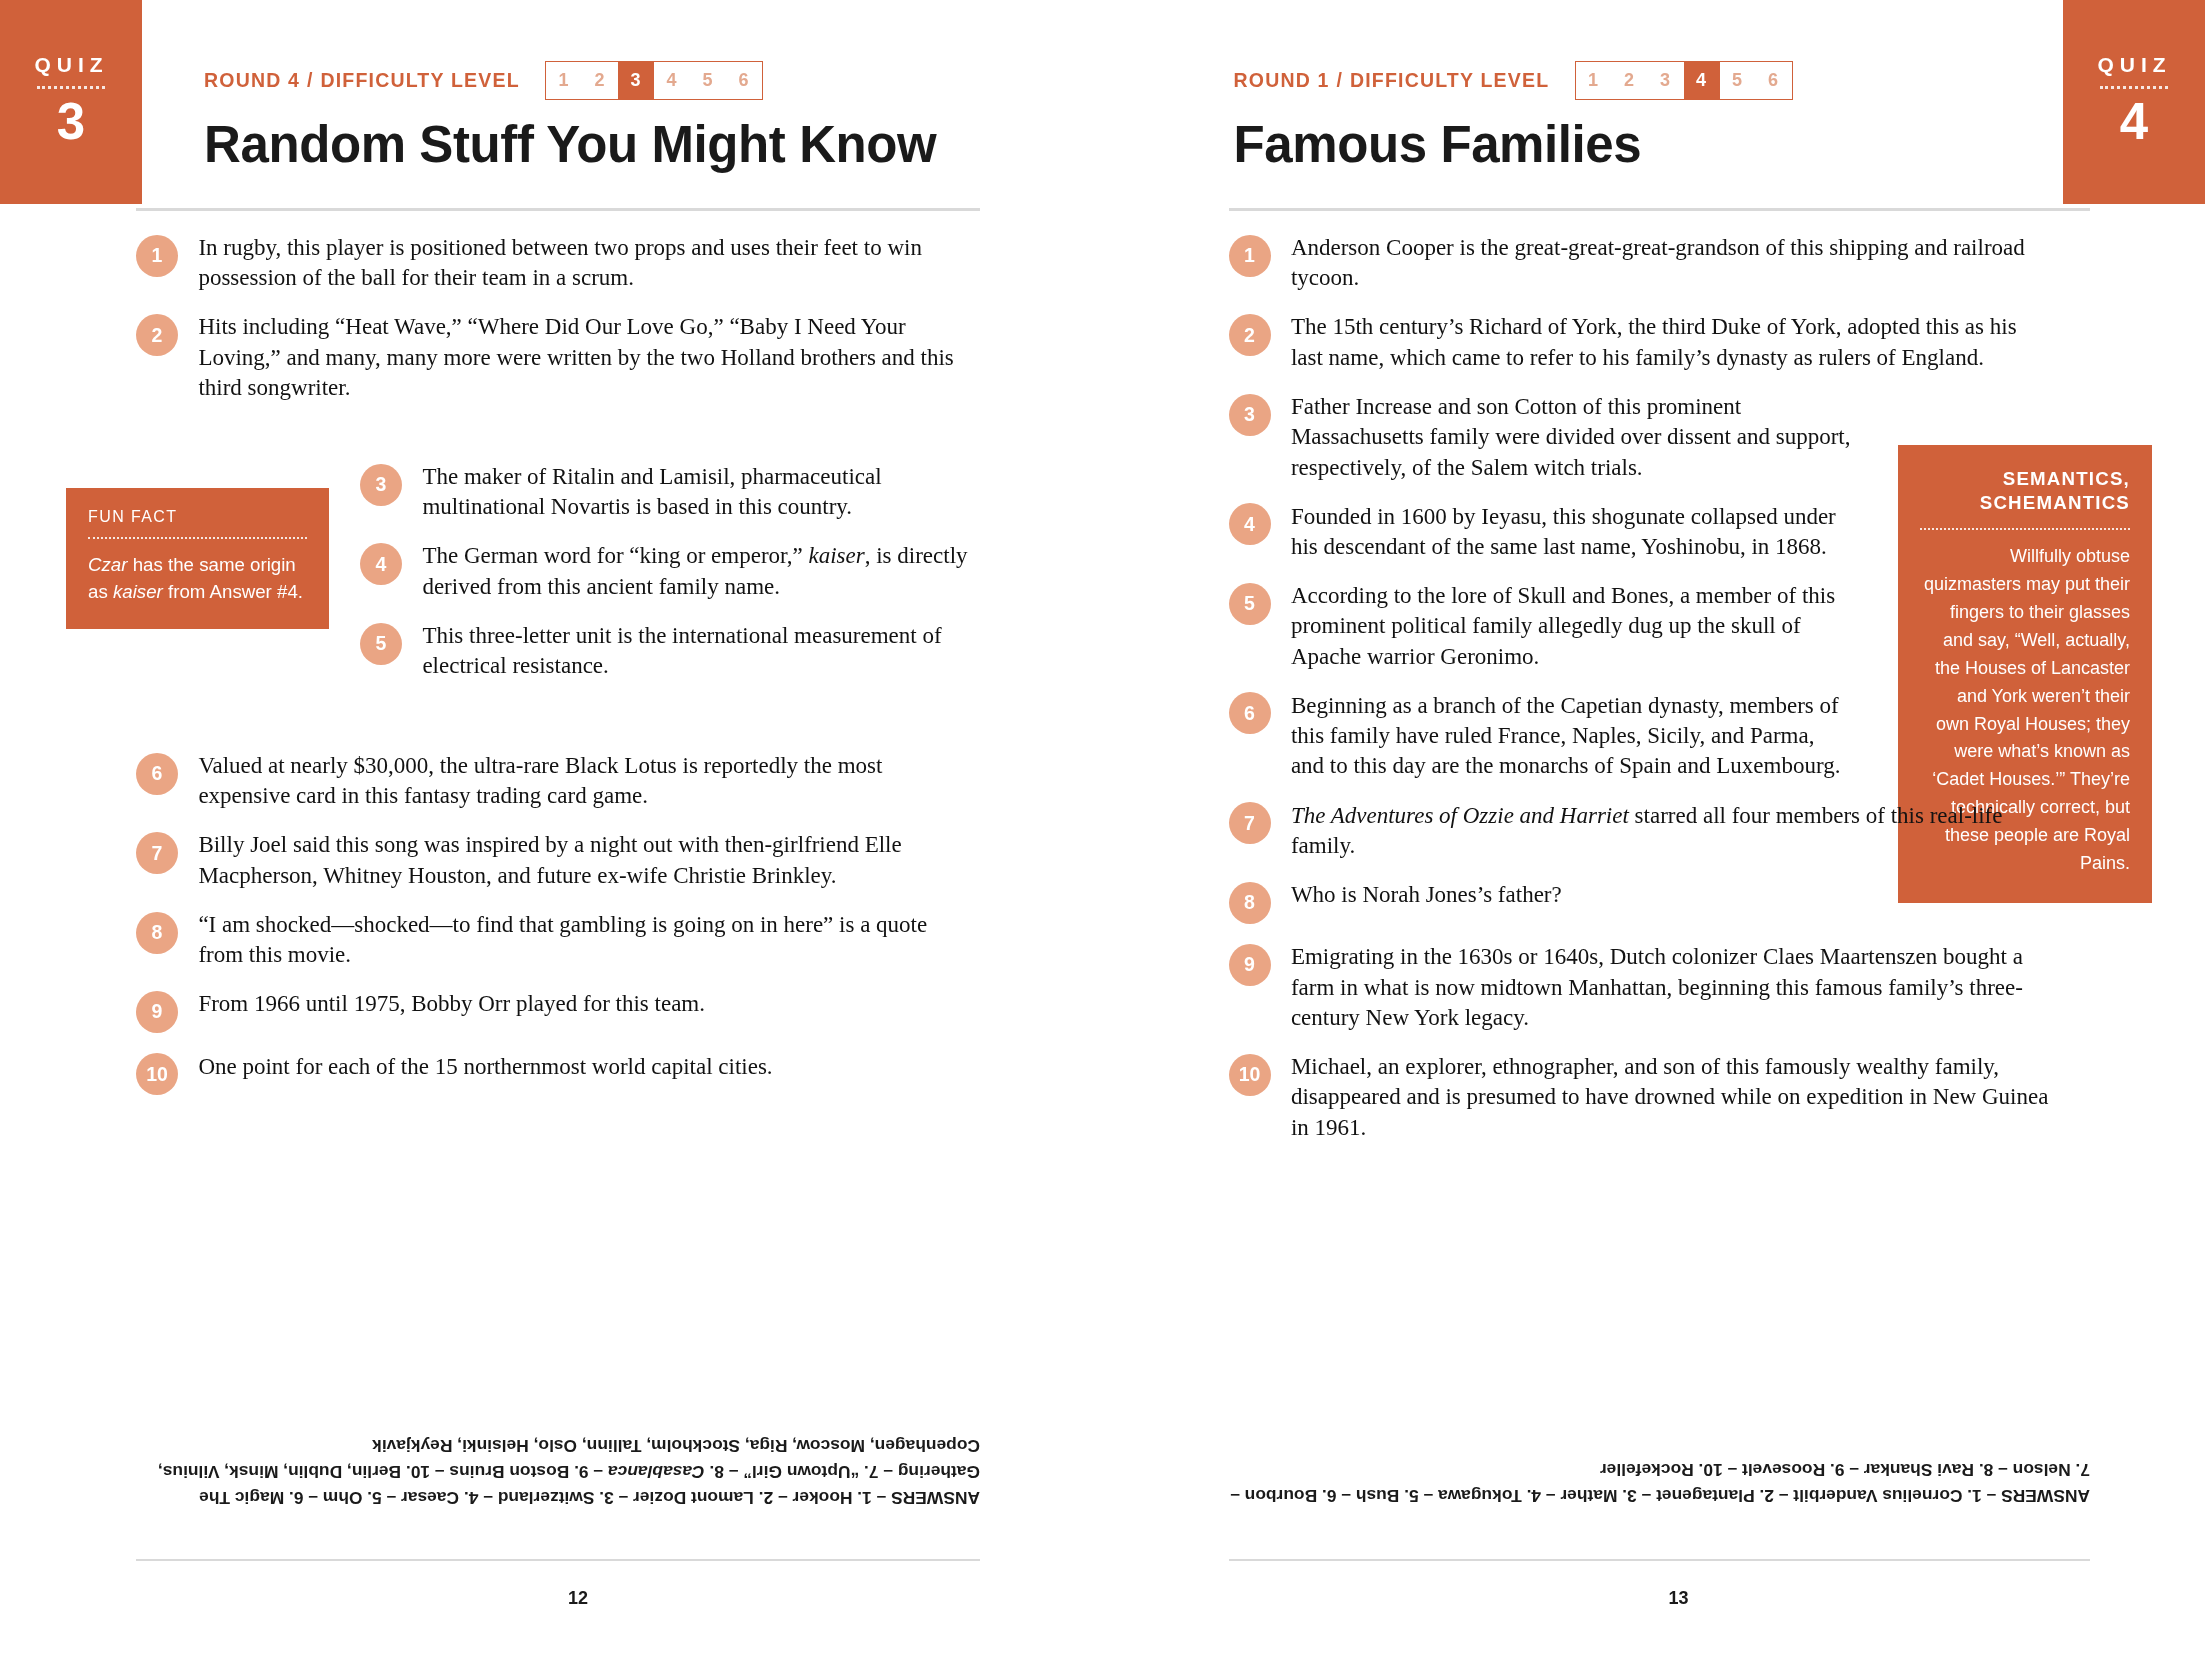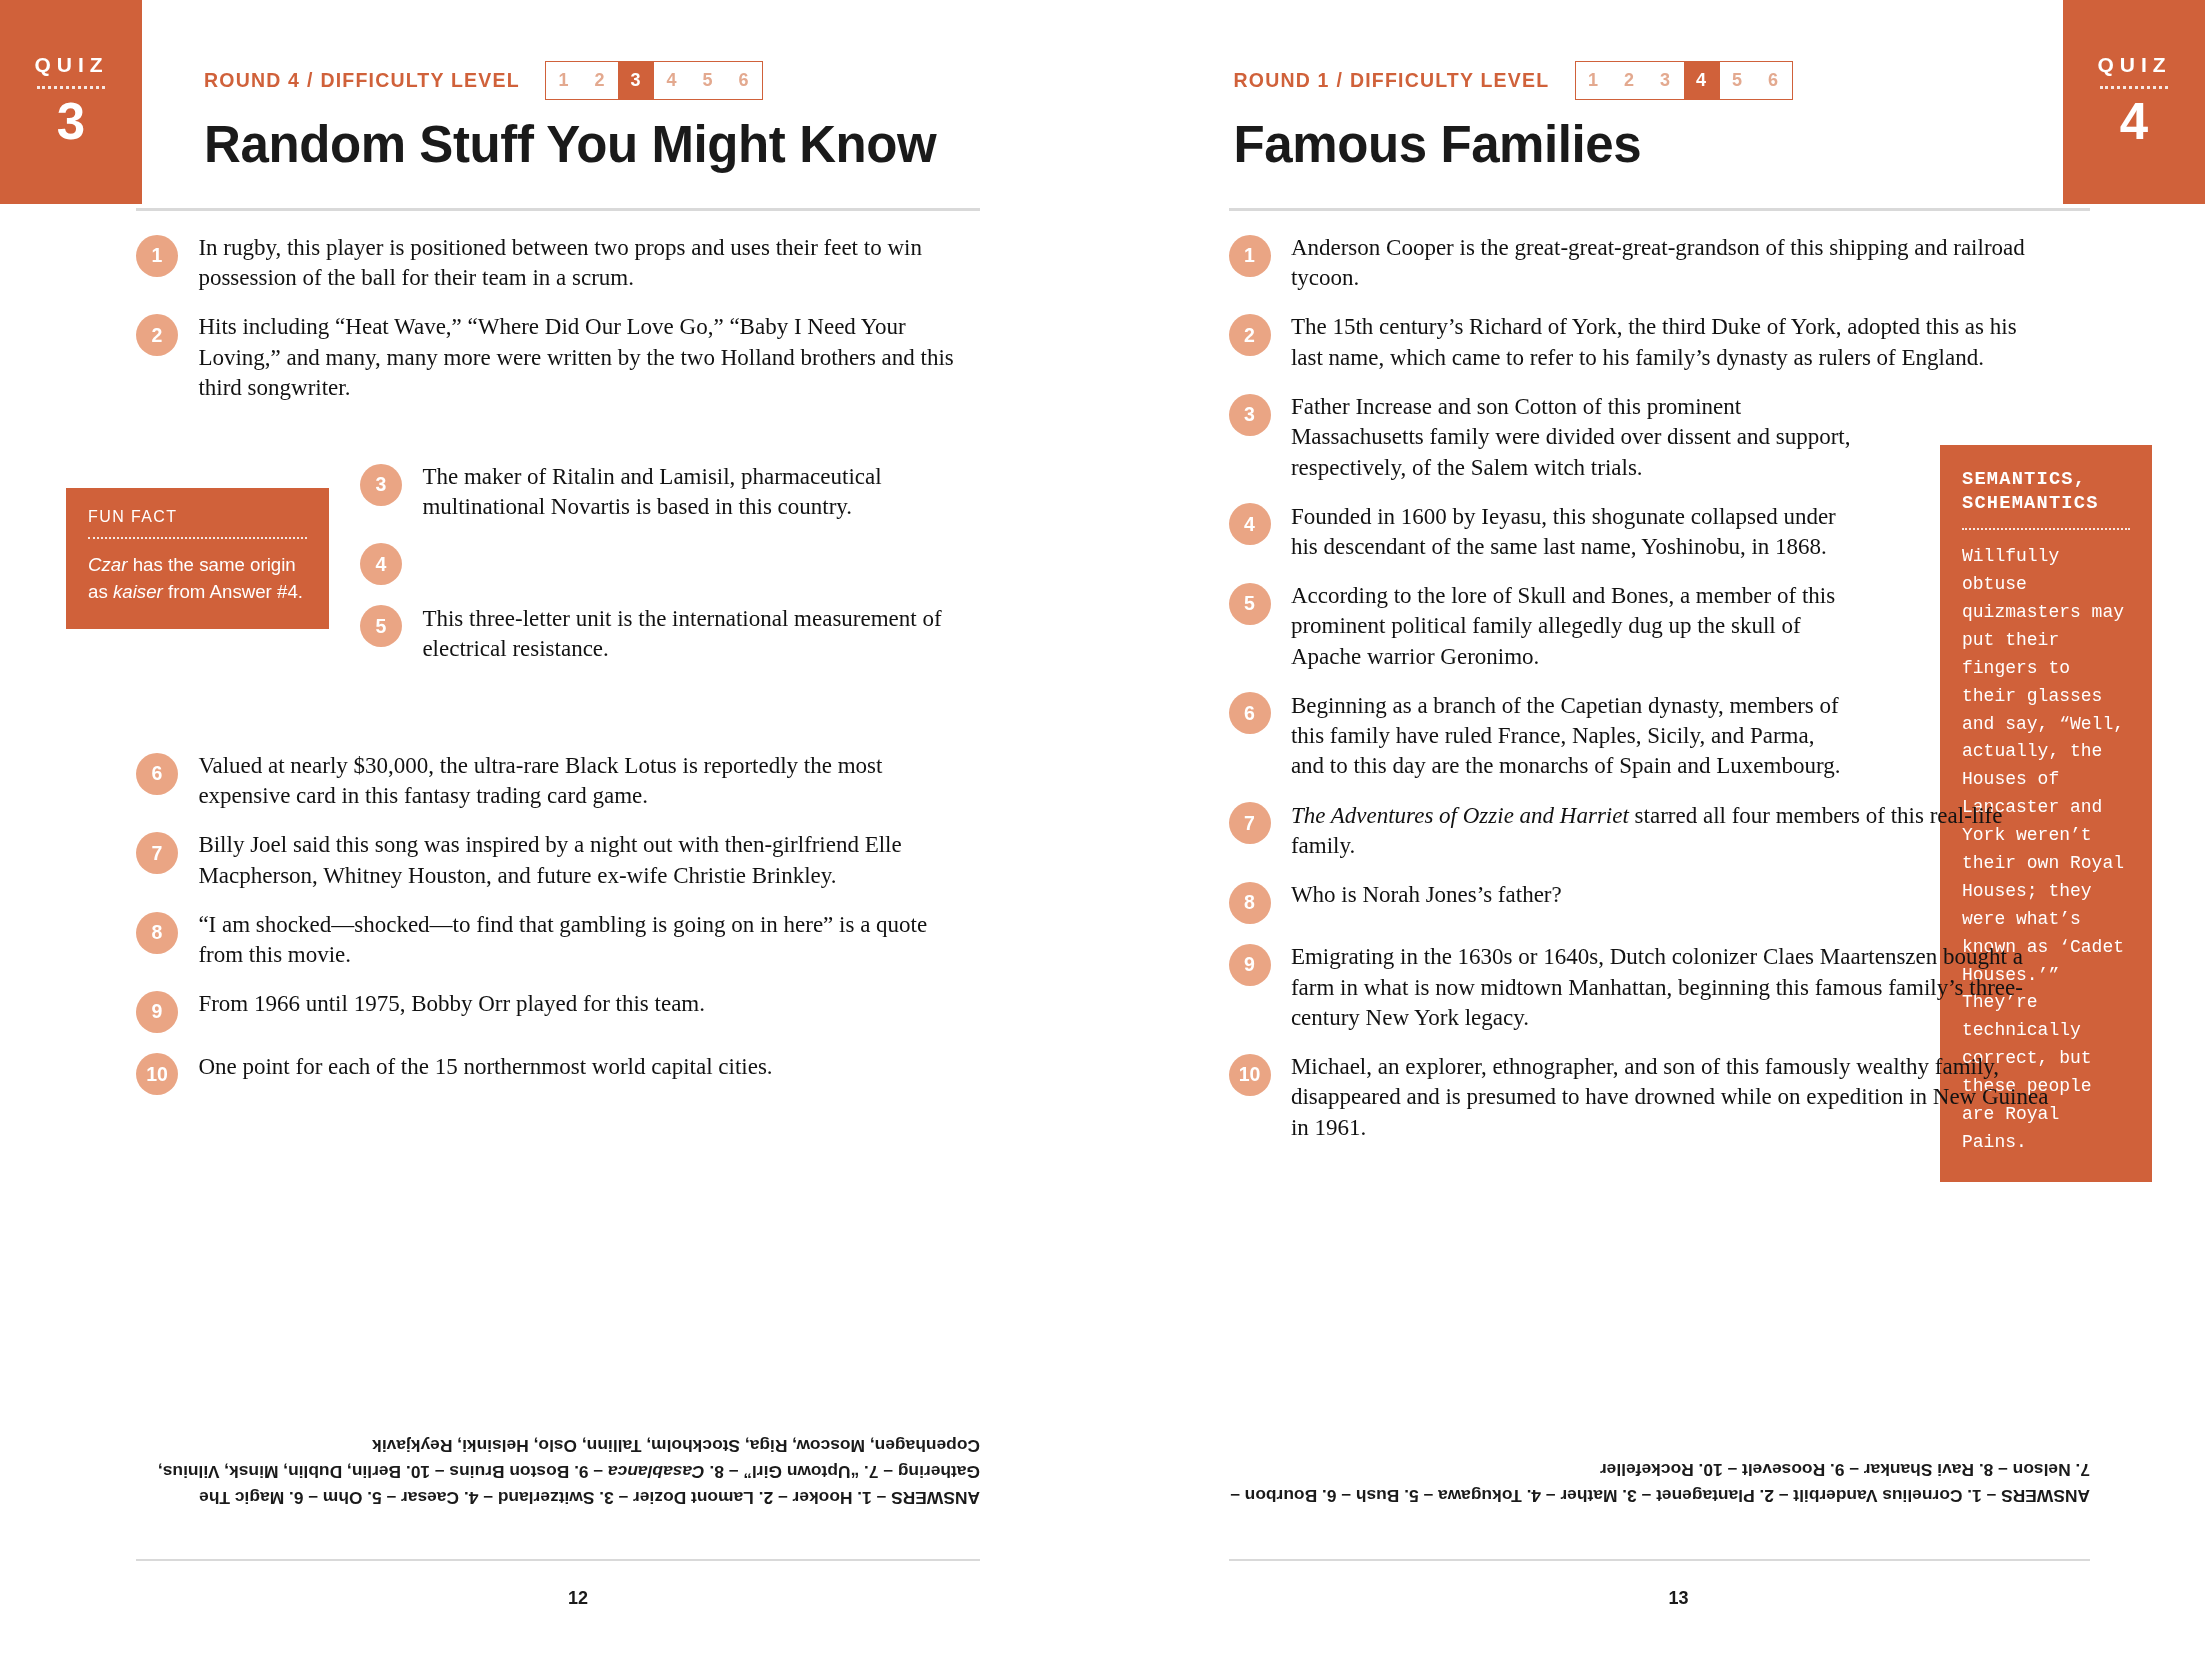--- a/index.html
+++ b/index.html
@@ -155,25 +155,26 @@
   .funfact .ff-body {
     font-size: 18.7px;
     line-height: 1.45;
   }
 
   
   .sidebox {
     position: absolute;
     right: 53px;
     top: 445px;
-    width: 212px;
+    width: 254px;
     background: #d0613a;
     color: #fff;
     padding: 22px 22px 25.4px 22px;
-    font-family: Liberation Mono, monospace;
+    font-family: Liberation Sans, sans-serif;
+    text-align: right;
   }
   .sidebox .sb-title {
     font-size: 18.7px;
     font-weight: bold;
     letter-spacing: 1.2px;
     line-height: 1.3;
   }
   .sidebox .sb-dots {
     margin: 12px 0 13.6px 0;
     border-bottom: 2.5px dotted rgba(255,255,255,0.85);
@@ -254,20 +255,21 @@
       <div class="ff-body"><i>Czar</i> has the same origin as <i>kaiser</i> from Answer #4.</div>
     </div>
 
     <div class="qlist" style="left:360px; top:462px; width:619px;">
       <div class="q">
         <div class="bullet">3</div>
         <div class="qtext narrow">The maker of Ritalin and Lamisil, pharmaceutical multinational Novartis is based in this country.</div>
       </div>
       <div class="q">
         <div class="bullet">4</div>
+        <div class="qtext narrow">The German word for “king or emperor,” <i>kaiser</i>, is directly derived from this ancient family name.</div>
       </div>
       <div class="q">
         <div class="bullet">5</div>
         <div class="qtext narrow">This three-letter unit is the international measurement of electrical resistance.</div>
       </div>
     </div>
 
     <div class="qlist" style="left:136px; top:751px; width:848px;">
       <div class="q">
         <div class="bullet">6</div>

